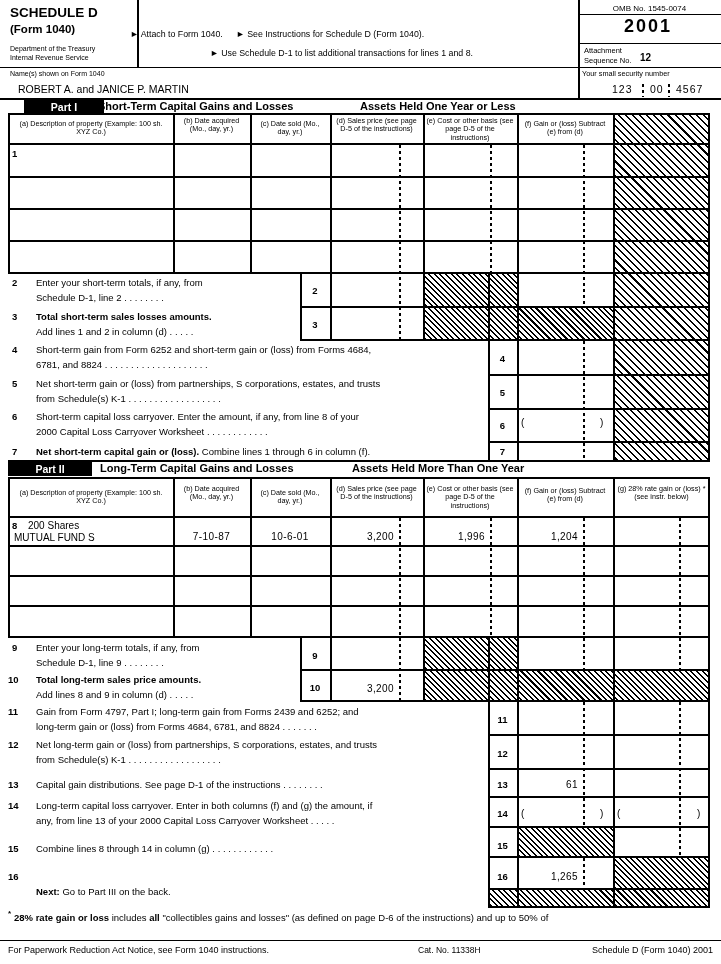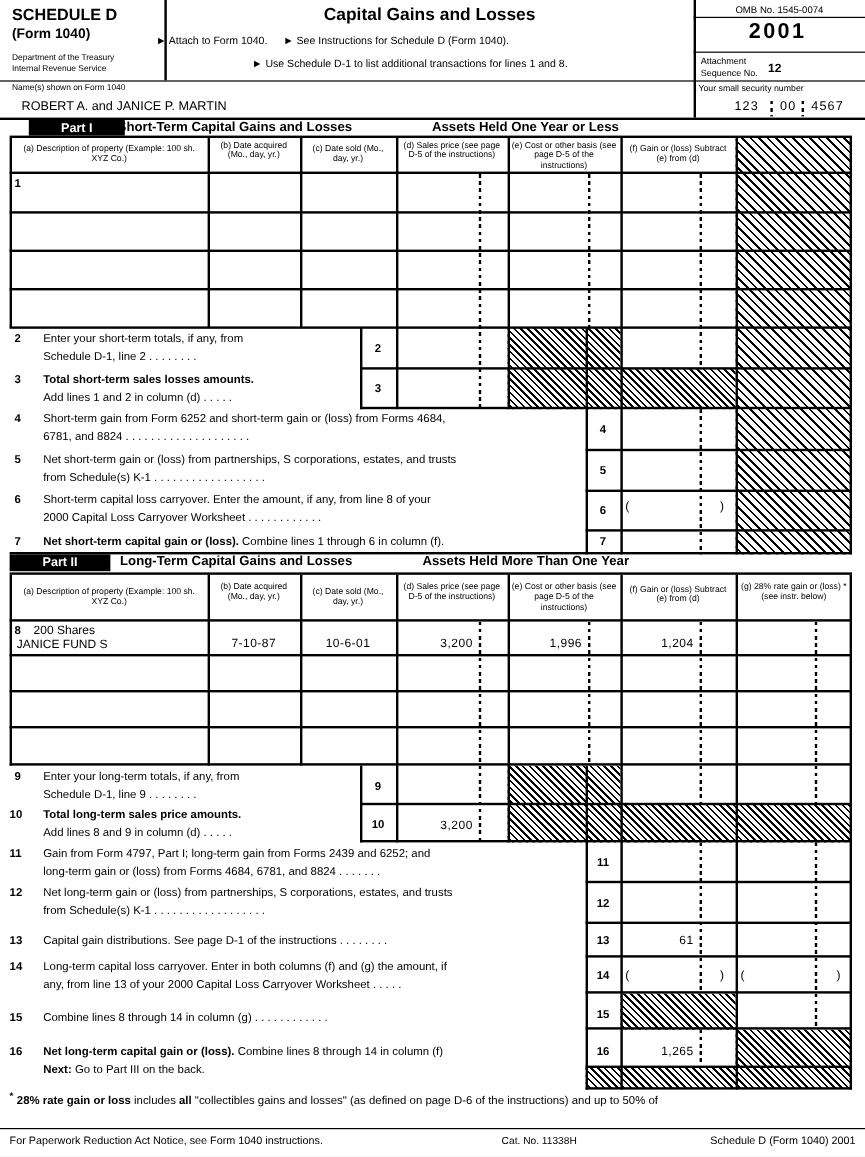--- a/index.html
+++ b/index.html
@@ -127,21 +127,20 @@
   <div class="cell" style="left:613px;top:770px;width:95px;height:26px"></div>
   <div class="cell" style="left:517px;top:798px;width:96px;height:28px"></div>
   <div class="cell" style="left:613px;top:798px;width:95px;height:28px"></div>
   <div class="cell" style="left:613px;top:828px;width:95px;height:28px"></div>
   <div class="cell" style="left:517px;top:858px;width:96px;height:30px"></div>
 
   <div class="hdr" style="left:10px;top:5px;font-size:13.5px">SCHEDULE D</div>
   <div class="hdr" style="left:10px;top:23px;font-size:11.5px">(Form 1040)</div>
   <div class="lbl7" style="left:10px;top:45px">Department of the Treasury</div>
   <div class="lbl7" style="left:10px;top:54px">Internal Revenue Service</div>
-  <div class="hdr ctr" style="left:140px;top:5px;width:436px;font-size:14.5px;position:absolute">Capital Gains and Losses</div>
   <div class="t" style="left:130px;top:29px;font-size:8.8px">► Attach to Form 1040.</div>
   <div class="t" style="left:236px;top:29px;font-size:8.8px">► See Instructions for Schedule D (Form 1040).</div>
   <div class="t" style="left:210px;top:48px;font-size:8.8px">► Use Schedule D-1 to list additional transactions for lines 1 and 8.</div>
 
   <div class="t ctr" style="left:580px;top:3px;width:139px;font-size:8px">OMB No. 1545-0074</div>
   <div class="hl1" style="left:578px;top:14px;width:143px"></div>
   <div class="hdr ctr" style="left:578px;top:16px;width:140px;font-size:18px;position:absolute;letter-spacing:2px">2001</div>
   <div class="hl1" style="left:578px;top:43px;width:143px"></div>
   <div class="t" style="left:584px;top:45px;font-size:7.5px">Attachment</div>
   <div class="t" style="left:584px;top:55px;font-size:7.5px">Sequence No.</div>
@@ -206,21 +205,21 @@
   <div class="th" style="left:12px;top:489px;width:158px">(a) Description of property (Example: 100 sh. XYZ Co.)</div>
   <div class="th" style="left:176px;top:485px;width:71px">(b) Date acquired (Mo., day, yr.)</div>
   <div class="th" style="left:253px;top:489px;width:74px">(c) Date sold (Mo., day, yr.)</div>
   <div class="th" style="left:333px;top:485px;width:87px">(d) Sales price (see page D-5 of the instructions)</div>
   <div class="th" style="left:426px;top:485px;width:88px">(e) Cost or other basis (see page D-5 of the instructions)</div>
   <div class="th" style="left:520px;top:487px;width:90px">(f) Gain or (loss) Subtract (e) from (d)</div>
   <div class="th" style="left:615px;top:485px;width:93px">(g) 28% rate gain or (loss) * (see instr. below)</div>
 
   <div class="num" style="left:12px;top:520px;width:12px;text-align:left">8</div>
   <div class="t" style="left:28px;top:520px;font-size:10px">200 Shares</div>
-  <div class="t" style="left:14px;top:532px;font-size:10px">JANICE FUND S</div>
+  <div class="t" style="left:14px;top:532px;font-size:10px">MUTUAL FUND S</div>
   <div class="val ctr" style="left:173px;top:531px;width:77px;text-align:center">7-10-87</div>
   <div class="val ctr" style="left:250px;top:531px;width:80px;text-align:center">10-6-01</div>
   <div class="val" style="left:330px;top:531px;width:64px">3,200</div>
   <div class="val" style="left:423px;top:531px;width:62px">1,996</div>
   <div class="val" style="left:517px;top:531px;width:61px">1,204</div>
 
   <div class="num" style="left:12px;top:642px;width:14px;text-align:left">9</div>
   <div class="t" style="left:36px;top:642px">Enter your long-term totals, if any, from</div>
   <div class="t" style="left:36px;top:657px">Schedule D-1, line 9   .    .    .    .    .    .    .    .</div>
   <div class="num" style="left:300px;top:650px;width:30px">9</div>
@@ -253,21 +252,20 @@
   <div class="val" style="left:521px;top:808px;width:8px;text-align:left">(</div>
   <div class="val" style="left:600px;top:808px;width:8px;text-align:left">)</div>
   <div class="val" style="left:617px;top:808px;width:8px;text-align:left">(</div>
   <div class="val" style="left:697px;top:808px;width:8px;text-align:left">)</div>
 
   <div class="num" style="left:8px;top:843px;width:18px;text-align:left">15</div>
   <div class="t" style="left:36px;top:843px">Combine lines 8 through 14 in column (g)   .   .   .   .   .   .   .   .   .   .   .   .</div>
   <div class="num" style="left:488px;top:840px;width:29px">15</div>
 
   <div class="num" style="left:8px;top:871px;width:18px;text-align:left">16</div>
-  <div class="t" style="left:36px;top:871px"><span class="b">Net long-term capital gain or (loss).</span><span> Combine lines 8 through 14 in column (f)</span></div>
   <div class="t" style="left:36px;top:886px"><span class="b">Next:</span><span> Go to Part III on the back.</span></div>
   <div class="num" style="left:488px;top:871px;width:29px">16</div>
   <div class="val" style="left:517px;top:871px;width:61px">1,265</div>
 
   <div class="t" style="left:8px;top:908px;font-size:8px;font-weight:700">*</div>
   <div class="t" style="left:14px;top:912px"><span class="b">28% rate gain or loss</span><span> includes </span><span class="b">all</span><span> "collectibles gains and losses" (as defined on page D-6 of the instructions) and up to 50% of</span></div>
 
   <div class="t" style="left:8px;top:945px;font-size:9px">For Paperwork Reduction Act Notice, see Form 1040 instructions.</div>
   <div class="t" style="left:418px;top:945px;font-size:8.5px">Cat. No. 11338H</div>
   <div class="t" style="left:520px;top:945px;width:193px;text-align:right;font-size:9px;position:absolute">Schedule D (Form 1040) 2001</div>

